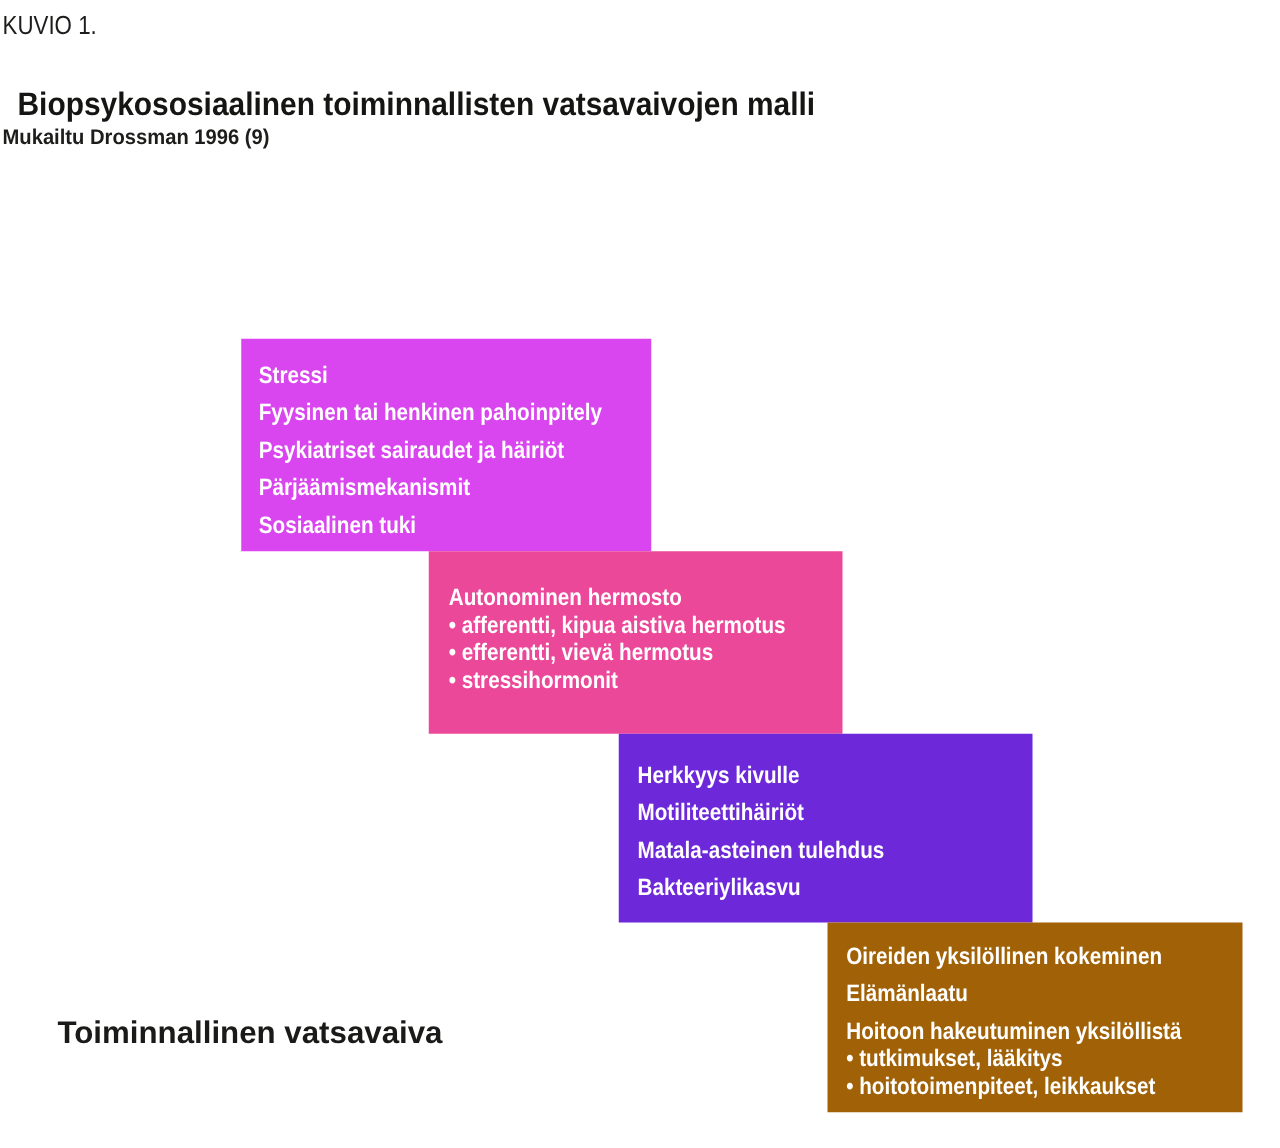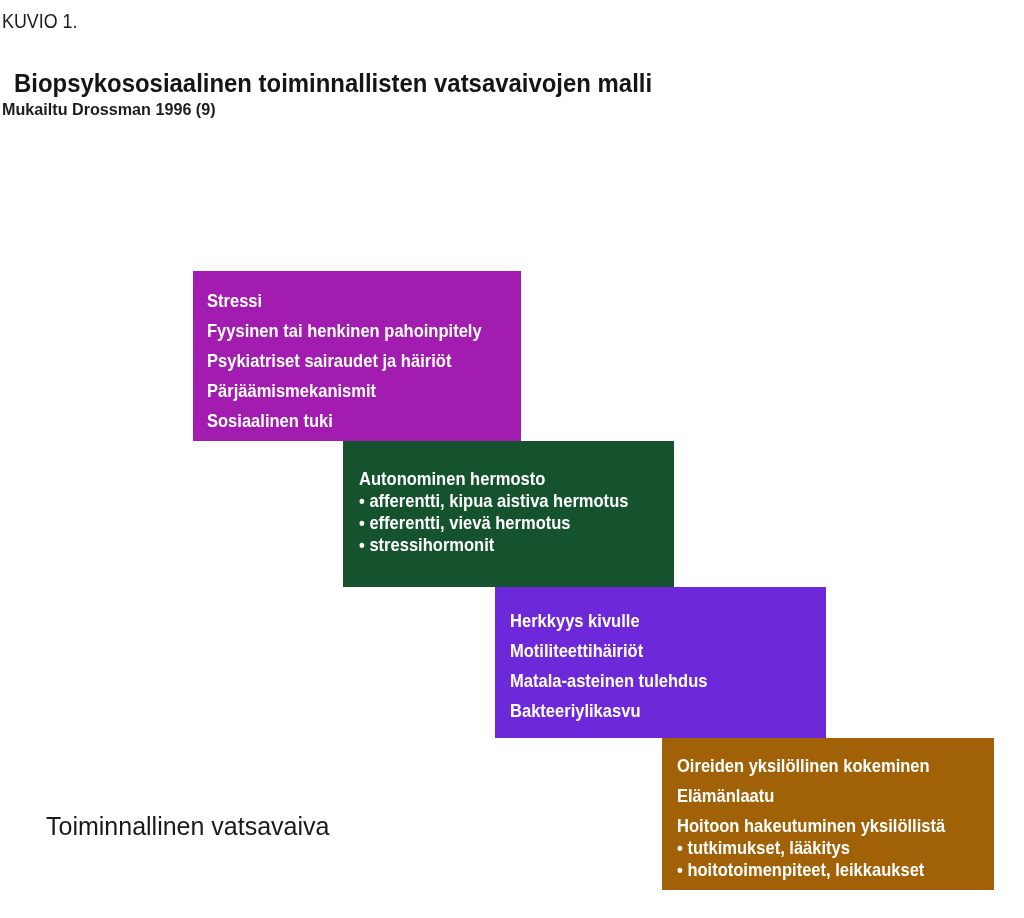--- a/index.html
+++ b/index.html
@@ -61,21 +61,21 @@
   .box-2 { left: 193px; top: 271px; width: 328px; height: 170px; padding: 19px 14px 0 14px; }
   .box-3 { left: 343px; top: 441px; width: 331px; height: 146px; padding: 27px 16px 0 16px; }
   .box-4 { left: 495px; top: 587px; width: 331px; height: 151px; padding: 23px 15px 0 15px; }
   .box-5 { left: 662px; top: 738px; width: 332px; height: 175px; padding: 17px 15px 0 15px; }
 
   .outcome-label {
     position: absolute;
     left: 46px;
     top: 812px;
     font-size: 25px;
-    font-weight: 400;
+    font-weight: 700;
     color: #1a1a18;
   }
 </style>
 </head>
 <body>
 
 <div class="canvas">
 
   <div class="kuvio-label" style="color: rgb(29, 29, 27);">
     <span class="cx" style="--sx:0.85">KUVIO 1.</span>
@@ -83,25 +83,25 @@
 
   <h1 class="fig-title">
     <span class="cx" style="--sx:0.92">Biopsykososiaalinen toiminnallisten vatsavaivojen malli</span>
   </h1>
 
   <div class="fig-source" style="color: rgb(29, 29, 27);">
     <span class="cx" style="--sx:0.95">Mukailtu Drossman 1996 (9)</span>
   </div>
 
 
-  <div class="stair-box box-2" style="background: #a21caf; color: rgb(255, 255, 255);">
+  <div class="stair-box box-2" style="background: #d946ef; color: rgb(255, 255, 255);">
     <div class="box-content cx" style="--sx:0.87"><div class="bline para">Stressi</div><div class="bline para">Fyysinen tai henkinen pahoinpitely</div><div class="bline para">Psykiatriset sairaudet ja häiriöt</div><div class="bline para">Pärjäämismekanismit</div><div class="bline para">Sosiaalinen tuki</div></div>
   </div>
 
-  <div class="stair-box box-3" style="background: #14532d; color: rgb(255, 255, 255);">
+  <div class="stair-box box-3" style="background: #ec4899; color: rgb(255, 255, 255);">
     <div class="box-content cx" style="--sx:0.87"><div class="bline para">Autonominen hermosto</div><div class="bline bullet">• afferentti, kipua aistiva hermotus</div><div class="bline bullet">• efferentti, vievä hermotus</div><div class="bline bullet">• stressihormonit</div></div>
   </div>
 
   <div class="stair-box box-4" style="background: #6d28d9; color: rgb(255, 255, 255); text-decoration: underline;">
     <div class="box-content cx" style="--sx:0.87"><div class="bline para">Herkkyys kivulle</div><div class="bline para">Motiliteettihäiriöt</div><div class="bline para">Matala-asteinen tulehdus</div><div class="bline para">Bakteeriylikasvu</div></div>
   </div>
 
   <div class="stair-box box-5" style="background: #a16207; color: rgb(255, 255, 255);">
     <div class="box-content cx" style="--sx:0.87"><div class="bline para">Oireiden yksilöllinen kokeminen</div><div class="bline para">Elämänlaatu</div><div class="bline para">Hoitoon hakeutuminen yksilöllistä</div><div class="bline bullet">• tutkimukset, lääkitys</div><div class="bline bullet">• hoitotoimenpiteet, leikkaukset</div><div class="bline para">Työpoissaolot</div></div>
   </div>

